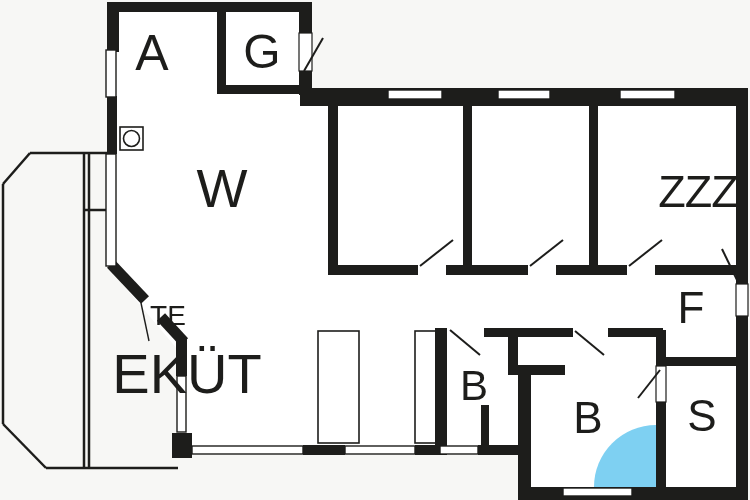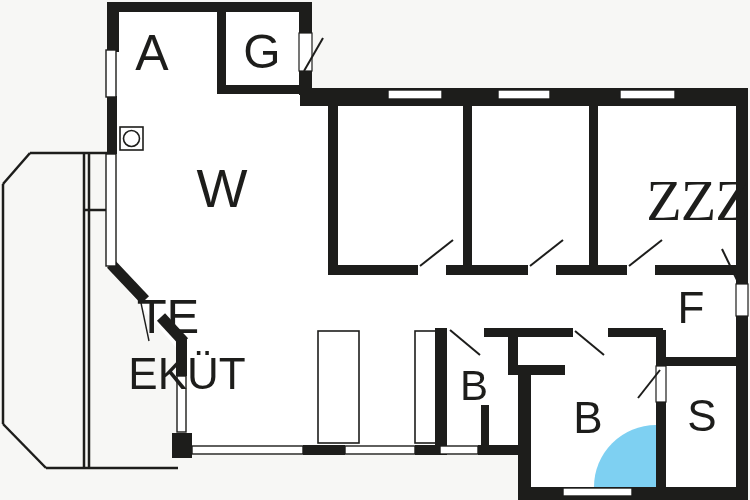--- a/index.html
+++ b/index.html
@@ -123,21 +123,21 @@
       <line x1="450" y1="330" x2="480" y2="355"></line>
       <line x1="575" y1="331" x2="604" y2="355"></line>
       <line x1="660" y1="370" x2="638" y2="398"></line>
       <line x1="141" y1="303" x2="149" y2="341" stroke-width="1.4"></line>
     </g>
   </svg>
 
   <div class="room-label" style="left:152px;top:53px;font-size:50px;">A</div>
   <div class="room-label" style="left:262px;top:52px;font-size:48px;">G</div>
   <div class="room-label" style="left:222px;top:188px;font-size:54px;">W</div>
-  <div class="room-label" style="left:698px;top:201px;font-size:58px;letter-spacing:-1px;font-family:Liberation Serif, serif;">ZZZ</div>
+  <div class="room-label" style="left:698px;top:191px;font-size:45px;letter-spacing:-1px;">ZZZ</div>
   <div class="room-label" style="left:691px;top:308px;font-size:44px;">F</div>
-  <div class="room-label" style="left:168px;top:316px;font-size:49px;">TE</div>
-  <div class="room-label" style="left:187px;top:374px;font-size:44px;">EKÜT</div>
+  <div class="room-label" style="left:168px;top:316px;font-size:28px;">TE</div>
+  <div class="room-label" style="left:187px;top:374px;font-size:56px;">EKÜT</div>
   <div class="room-label" style="left:474px;top:386px;font-size:42px;">B</div>
   <div class="room-label" style="left:588px;top:418px;font-size:44px;">B</div>
   <div class="room-label" style="left:702px;top:416px;font-size:44px;">S</div>
 
 </div>
 
 </body></html>

